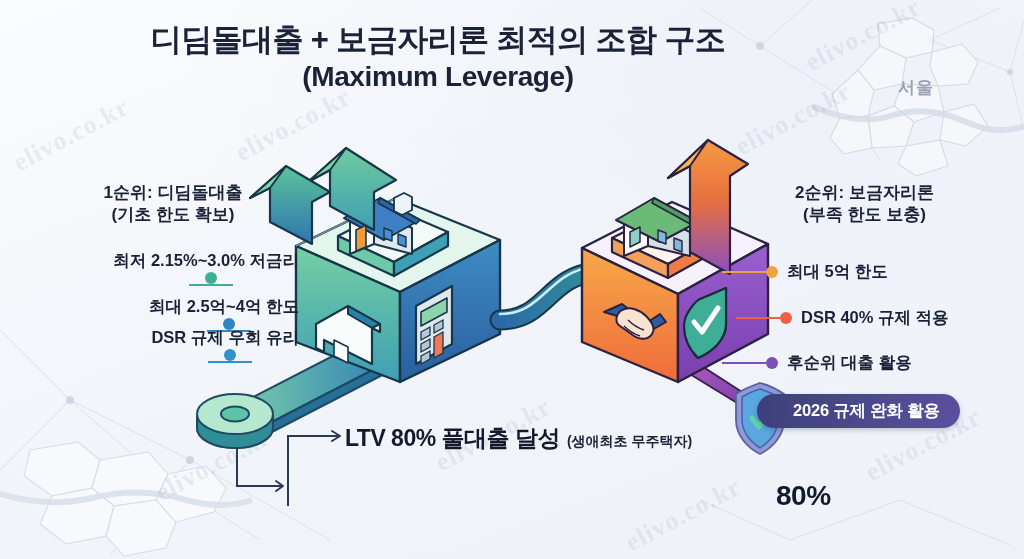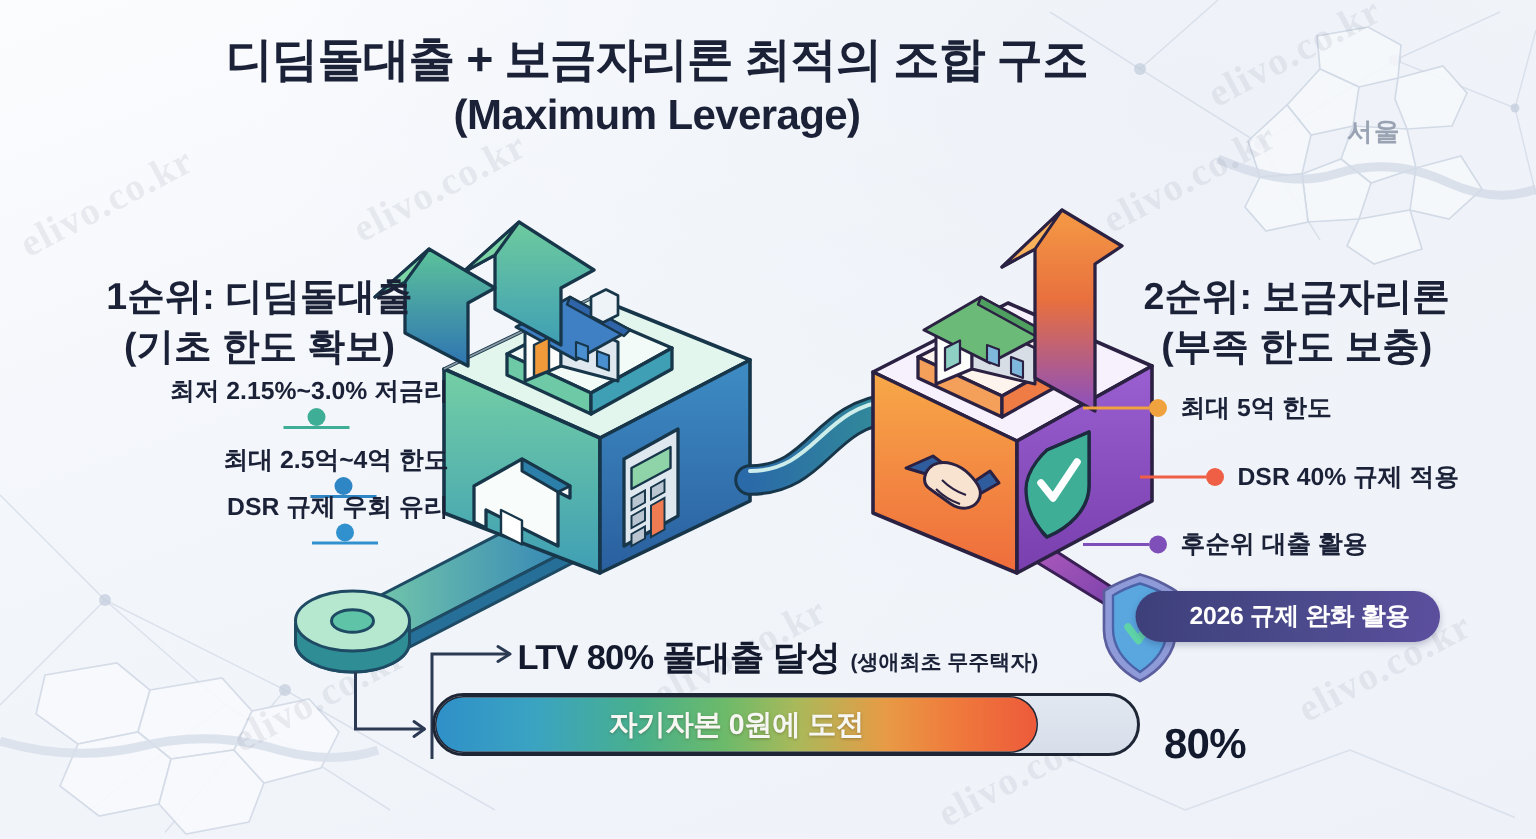--- a/index.html
+++ b/index.html
@@ -27,21 +27,21 @@
     position:absolute; left:898px; top:76px;
     font-size:17px; font-weight:700; color:#9aa3b4; letter-spacing:1px;
   }
 
   
   .title-wrap { position:absolute; left:0; top:22px; width:876px; text-align:center; z-index:6; }
   .title-1 { font-size:31px; font-weight:800; color:#1b2238; letter-spacing:-0.6px; line-height:1.18; }
   .title-2 { font-size:28px; font-weight:800; color:#1b2238; letter-spacing:-0.4px; margin-top:2px; }
 
   
-  .side-head { position:absolute; font-size:25px; font-weight:800; color:#1b2238;
+  .side-head { position:absolute; font-size:17px; font-weight:800; color:#1b2238;
                line-height:1.3; text-align:center; z-index:6; }
   #head-left  { left:58px;  top:182px; width:230px; }
   #head-right { left:752px; top:182px; width:225px; }
 
   
   .bullet-row { position:absolute; display:flex; align-items:center; z-index:6; height:20px; }
   .bullet-row.left  { justify-content:flex-end; right:auto;flex-direction:column; }
   .b-text { font-size:16.5px; font-weight:700; color:#1b2238; white-space:nowrap; }
   .b-dot { width:12px; height:12px; border-radius:50%; flex:none; }
   .b-line { height:1.6px; flex:none; }
@@ -355,41 +355,35 @@
   <div class="side-head" id="head-right">
     <div>2순위: 보금자리론</div>
     <div>(부족 한도 보충)</div>
   </div>
 
   <div class="bullet-row right" style="left:722px; top:262px;">
     <span class="b-line" style="width:44px; background:#f0a23e;"></span>
     <span class="b-dot" style="background:#f0a23e;"></span>
     <span class="b-text">최대 5억 한도</span>
   </div>
-  <div class="bullet-row right" style="left:760px; top:308px;align-items:center;">
+  <div class="bullet-row right" style="left:736px; top:308px;align-items:center;">
     <span class="b-line" style="width:44px; background:#ef5f45;"></span>
     <span class="b-dot" style="background:#ef5f45;"></span>
     <span class="b-text">DSR 40% 규제 적용</span>
   </div>
   <div class="bullet-row right" style="left:722px; top:353px;">
     <span class="b-line" style="width:44px; background:#7e4fb8;"></span>
     <span class="b-dot" style="background:#7e4fb8;"></span>
     <span class="b-text">후순위 대출 활용</span>
   </div>
 
   <div id="badge">
     <span class="btxt">2026 규제 완화 활용</span>
   </div>
 
   <div id="ltv-line">
     <span id="ltv-main">LTV 80% 풀대출 달성</span>
     <span id="ltv-sub">(생애최초 무주택자)</span>
   </div>
 
-  <div id="bar-wrap">
-    <div id="bar-track"></div>
-    <div id="bar-fill" style="width: calc(86% - 4px);">
-      <span id="bar-label">자기자본 0원에 도전</span>
-    </div>
-  </div>
   <div id="bar-pct">80%</div>
 
 </div>
 
 </body></html>

